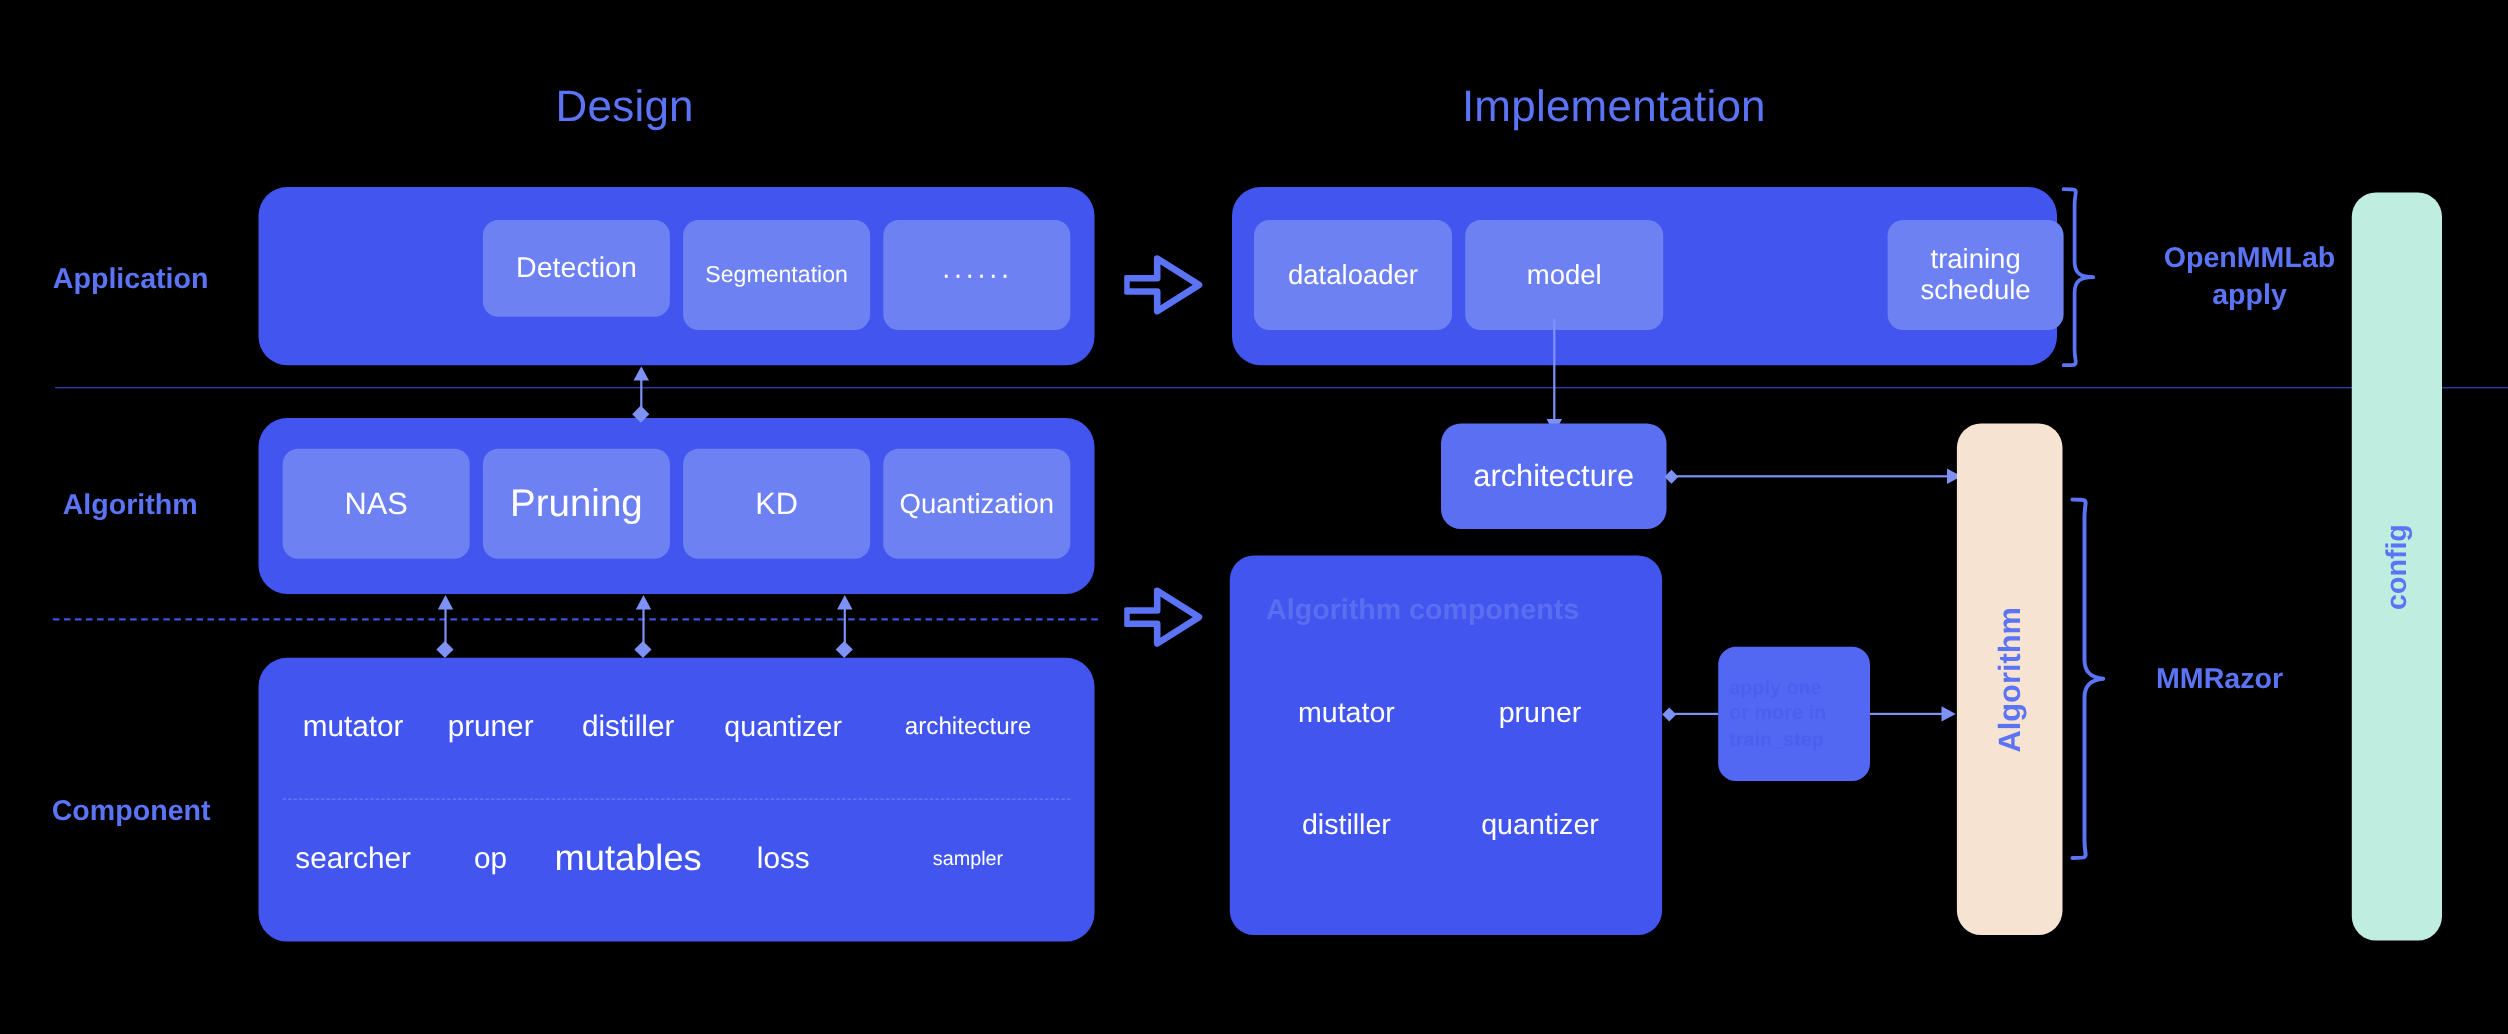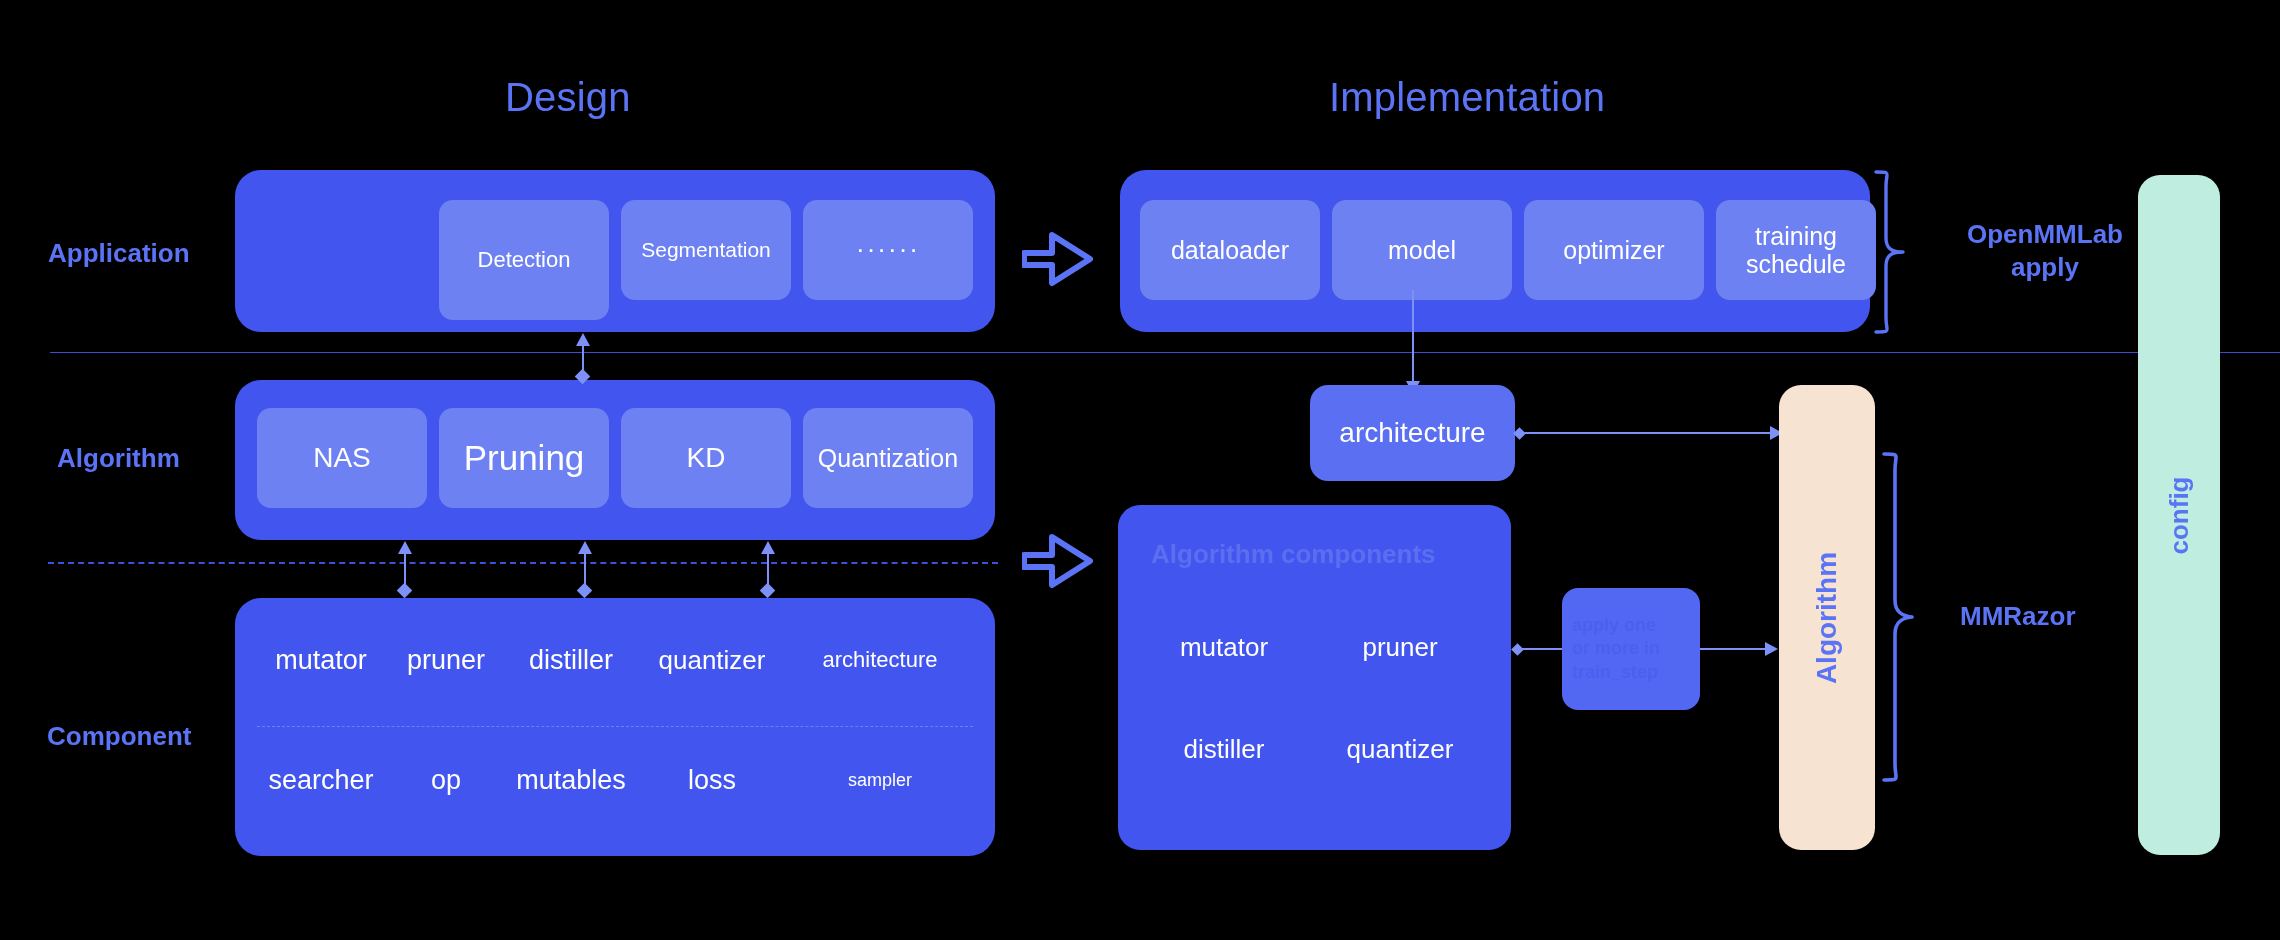--- a/index.html
+++ b/index.html
@@ -167,21 +167,21 @@
 
   <div class="abs row-label" style="left:48px; top:238px;">Application</div>
   <div class="abs row-label" style="left:57px; top:443px;">Algorithm</div>
   <div class="abs row-label" style="left:47px; top:690px;margin-top:31px;">Component</div>
 
   <div class="abs hline" style="left:50px; top:352px; width:2230px;"></div>
 
   <div class="abs dashline" style="left:48px; top:562px; width:950px;"></div>
 
   <div class="abs panel" style="left:235px; top:170px; width:760px; height:162px;">
-    <div class="chip abs" style="left:204px; top:30px; width:170px; height:120px; font-size:22px;">Detection</div>
+    <div class="chip abs" style="left:204px; top:30px; width:170px; height:88px; font-size:26px;">Detection</div>
     <div class="chip abs" style="left:386px; top:30px; width:170px; height:100px; font-size:21px;">Segmentation</div>
     <div class="chip abs" style="left:568px; top:30px; width:170px; height:100px; font-size:26px; letter-spacing:2px;">······</div>
   </div>
 
   <div class="abs panel" style="left:235px; top:380px; width:760px; height:160px;">
     <div class="chip abs" style="left:22px; top:28px; width:170px; height:100px; font-size:28px;">NAS</div>
     <div class="chip abs" style="left:204px; top:28px; width:170px; height:100px; font-size:35px;">Pruning</div>
     <div class="chip abs" style="left:386px; top:28px; width:170px; height:100px; font-size:28px;">KD</div>
     <div class="chip abs" style="left:568px; top:28px; width:170px; height:100px; font-size:25px;">Quantization</div>
   </div>
@@ -191,21 +191,21 @@
     <div class="plain-item abs" style="left:20px;  top:32px; width:132px; height:60px; font-size:27px;">mutator</div>
     <div class="plain-item abs" style="left:153px; top:32px; width:116px; height:60px; font-size:27px;">pruner</div>
     <div class="plain-item abs" style="left:270px; top:32px; width:132px; height:60px; font-size:27px;">distiller</div>
     <div class="plain-item abs" style="left:403px; top:32px; width:148px; height:60px; font-size:26px;">quantizer</div>
     <div class="plain-item abs" style="left:552px; top:32px; width:186px; height:60px; font-size:22px;">architecture</div>
 
     <div class="abs" style="left:22px; top:128px; width:716px; height:0; border-top:1px dashed #8fa1f7; opacity:0.55;"></div>
 
     <div class="plain-item abs" style="left:20px;  top:152px; width:132px; height:60px; font-size:27px;">searcher</div>
     <div class="plain-item abs" style="left:153px; top:152px; width:116px; height:60px; font-size:27px;">op</div>
-    <div class="plain-item abs" style="left:270px; top:152px; width:132px; height:60px; font-size:27px;">mutables</div>
+    <div class="plain-item abs" style="left:270px; top:152px; width:132px; height:60px; font-size:33px;">mutables</div>
     <div class="plain-item abs" style="left:403px; top:152px; width:148px; height:60px; font-size:27px;">loss</div>
     <div class="plain-item abs" style="left:552px; top:152px; width:186px; height:60px; font-size:18px;">sampler</div>
   </div>
 
   <div class="abs">
     <div class="abs arrow-up" style="left:576px; top:333px;"></div>
     <div class="abs conn" style="left:582px; top:344px; height:32px;"></div>
     <div class="abs diamond" style="left:577px; top:371px;"></div>
   </div>
 
@@ -232,21 +232,20 @@
   </div>
   <div class="abs block-arrow" style="left:1022px; top:528px;">
     <svg width="72" height="66" viewBox="0 0 72 66">
       <path d="M2 27 L30 27 L30 9 L68 33 L30 57 L30 39 L2 39 Z" fill="none" stroke="#5b74f5" stroke-width="6" stroke-linejoin="round"></path>
     </svg>
   </div>
 
   <div class="abs panel" style="left:1120px; top:170px; width:750px; height:162px;">
     <div class="chip abs" style="left:20px;  top:30px; width:180px; height:100px; font-size:25px;">dataloader</div>
     <div class="chip abs" style="left:212px; top:30px; width:180px; height:100px; font-size:25px;">model</div>
-    <div class="chip abs" style="left:404px; top:30px; width:180px; height:100px; font-size:25px;">optimizer</div>
     <div class="chip abs" style="left:596px; top:30px; width:160px; height:100px; font-size:25px; padding:0 6px;">training schedule</div>
   </div>
 
   <div class="abs">
     <div class="abs conn" style="left:1412px; top:290px; height:96px;"></div>
     <div class="abs arrow-down" style="left:1406px; top:381px;"></div>
   </div>
 
   <div class="abs chip" style="left:1310px; top:385px; width:205px; height:96px; font-size:28px; background:#5b6ff2; border-radius:18px;">architecture</div>
 

